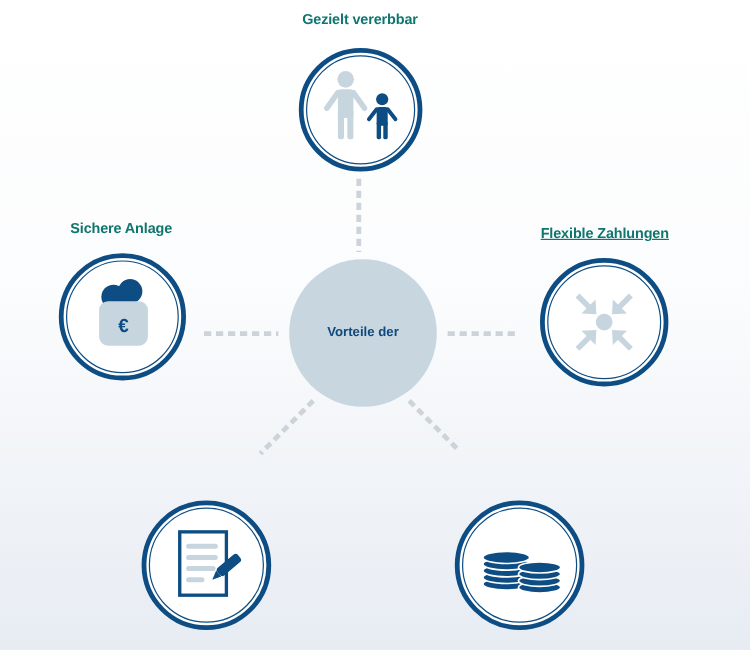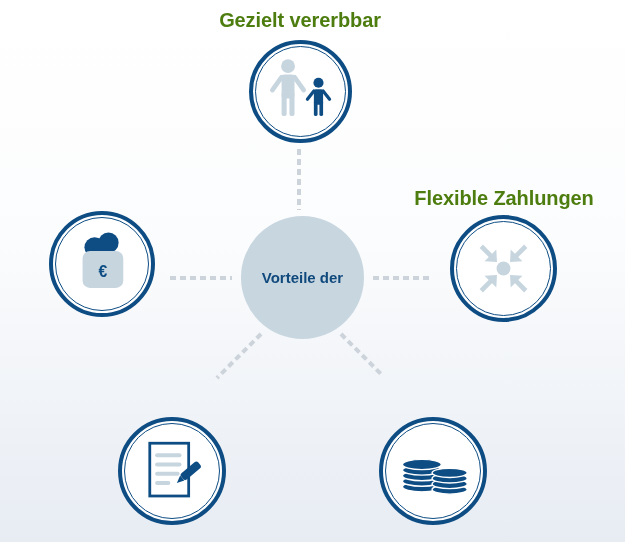--- a/index.html
+++ b/index.html
@@ -3,37 +3,37 @@
   <meta charset="utf-8">
   <style>
     html, body { margin: 0; padding: 0; }
     body {
       width: 625px; height: 542px; overflow: hidden; position: relative;
       background: linear-gradient(to bottom, #ffffff 0%, #fbfcfd 45%, #e7ecf3 100%);
       font-family: "Liberation Sans", sans-serif;
     }
     .stage { position: absolute; left: 0; top: 0; width: 625px; height: 542px; }
     .label {
-      position: absolute; color: #4d7c0f; font-weight: bold; font-size: 20px;
+      position: absolute; color: #0f766e; font-weight: bold; font-size: 12px;
       white-space: nowrap; transform: translateX(-50%); letter-spacing: -0.1px;
     }
     .node {
       position: absolute; border-radius: 50%; box-sizing: border-box;
       background: #ffffff; border: 4px solid #0e4d84;
     }
     .node::after {
       content: ""; position: absolute; left: 2px; top: 2px; right: 2px; bottom: 2px;
       border-radius: 50%; border: 1px solid #0e4d84;
     }
     .node svg { position: absolute; left: 0; top: 0; width: 100%; height: 100%; }
     .center {
       position: absolute; left: 241px; top: 216px; width: 123px; height: 123px;
       border-radius: 50%; background: #c8d6e0;
       display: flex; flex-direction: column; align-items: center; justify-content: center;
-      color: #10497c; font-weight: bold; font-size: 15px; line-height: 19px; text-align: center;
+      color: #10497c; font-weight: bold; font-size: 11px; line-height: 19px; text-align: center;
     }
     svg.lines { position: absolute; left: 0; top: 0; }
   </style>
 </head>
 <body>
 
 <div class="stage">
 
   <svg class="lines" width="625" height="542">
     <g stroke="#ccd3da" stroke-width="4" stroke-dasharray="6,4" fill="none">
@@ -70,30 +70,31 @@
         <rect x="66" y="62" width="4" height="16" rx="1.5"></rect>
         <rect x="72" y="62" width="4" height="16" rx="1.5"></rect>
       </g>
       <g stroke="#0e4d84" stroke-width="3.5" stroke-linecap="round">
         <line x1="66" y1="51" x2="59" y2="60"></line>
         <line x1="76" y1="51" x2="83" y2="60"></line>
       </g>
     </svg>
   </div>
 
+  <div class="label" style="left:101px; top:183px;">Sichere Anlage</div>
   <div class="node" style="left:49px; top:211px; width:106px; height:106px;">
     <svg viewBox="0 0 106 106">
       <circle cx="60" cy="30" r="11" fill="#0e4d84"></circle>
       <circle cx="45" cy="35" r="11" fill="#0e4d84"></circle>
       <rect x="32" y="39" width="44" height="40" rx="8" fill="#c7d5df"></rect>
       <text x="54" y="67" text-anchor="middle" font-family="Liberation Sans, sans-serif" font-weight="bold" font-size="17" fill="#0e4d84">€</text>
     </svg>
   </div>
 
-  <div class="label" style="left:504px; top:187px;">Flexible Zahlungen</div>
+  <div class="label" style="left:504px; top:187px;text-decoration:underline;">Flexible Zahlungen</div>
   <div class="node" style="left:450px; top:215px; width:107px; height:107px;">
     <svg viewBox="0 0 107 107">
       <circle cx="53.5" cy="53.5" r="7.5" fill="#c7d5df"></circle>
       <g fill="#c7d5df">
 
         <g transform="translate(53.5 53.5) rotate(-135)">
           <rect x="16" y="-2.5" width="18" height="5"></rect>
           <polygon points="10,0 20,-9 20,9"></polygon>
         </g>
         <g transform="translate(53.5 53.5) rotate(-45)">

